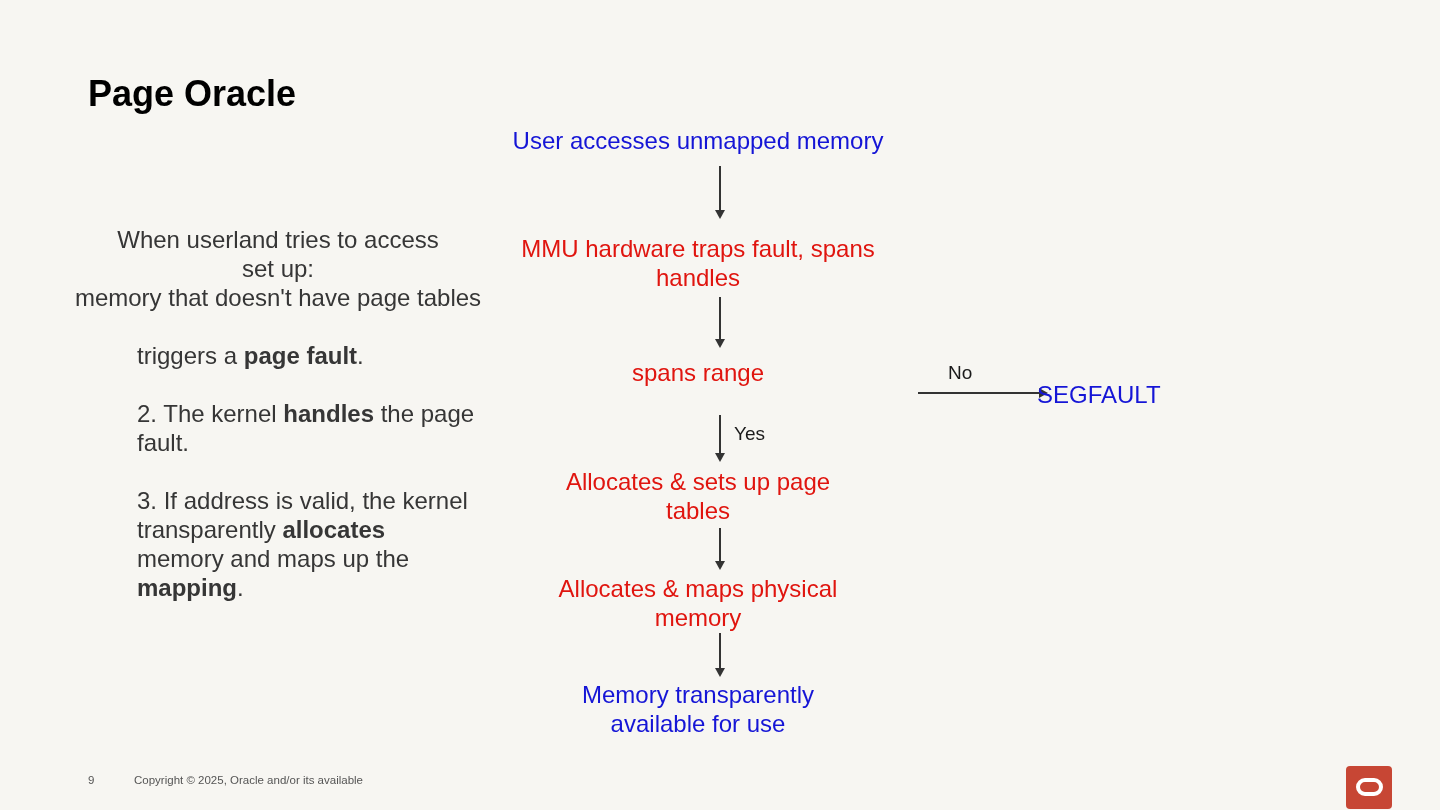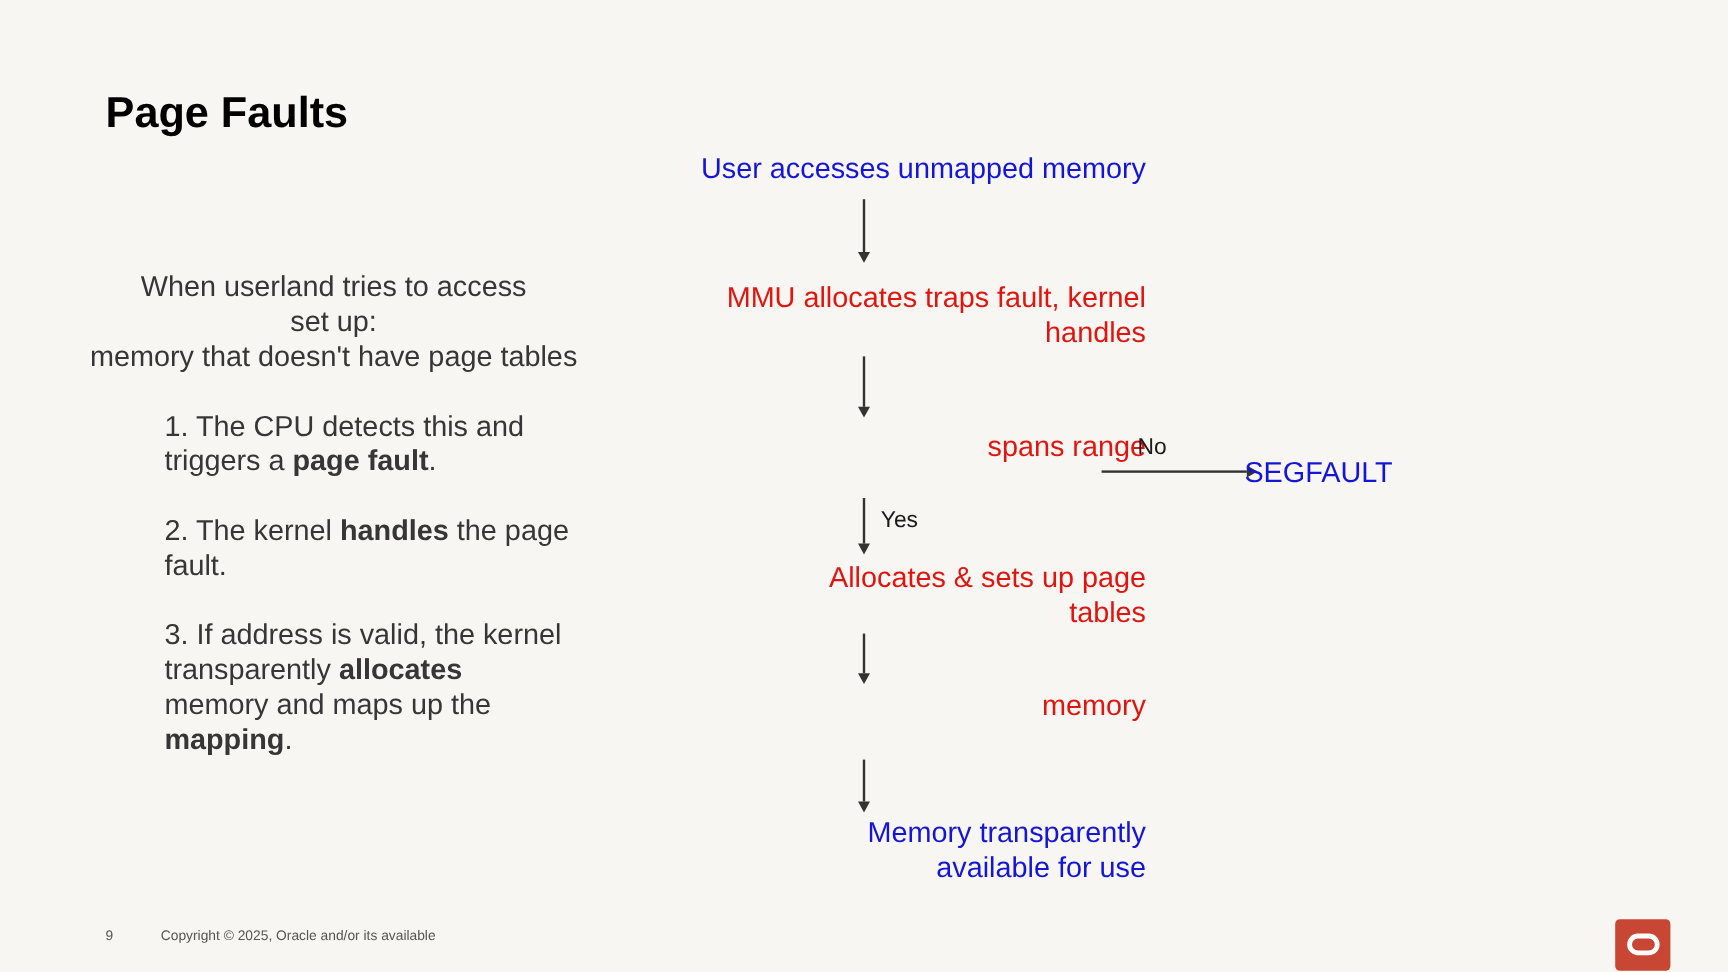--- a/index.html
+++ b/index.html
@@ -21,21 +21,21 @@
     left:68px; top:225px; width:420px;
     font-size:24px; line-height:29px;
     color:var(--body_text,#363636);
   }
   .intro { text-align:center; }
   .items { margin-left:69px; }
   .item { margin-top:29px; }
   .b { font-weight:bold; }
 
   .node {
-    left:535px; width:420px; text-align:right;
+    left:488px; width:420px; text-align:center;
     font-size:24px; line-height:29px;
   }
   [data-color="blue"] { color:var(--node_blue,#1515d6); }
   [data-color="red"]  { color:var(--node_red,#e0150f); }
 
   .varrow { width:2px; background:var(--arrow,#333); left:719px; }
   .varrow::after {
     content:""; position:absolute; left:-4px; bottom:-9px;
     border:5px solid transparent; border-bottom:none;
     border-top:9px solid var(--arrow,#333);
@@ -61,31 +61,30 @@
     display:flex; align-items:center; justify-content:center;
   }
   .logo-ring {
     width:19px; height:10px; margin-top:-2px;
     border:4px solid var(--logo_ring,#fff); border-radius:12px;
   }
 </style>
 </head>
 <body>
 
-<div class="abs title nowrap">Page Faults</div>
+<div class="abs title nowrap">Page Oracle</div>
 
 <div class="abs leftpanel">
   <div class="intro">
     <div class="nowrap">When userland tries to access</div>
     <div class="nowrap">set up:</div>
     <div class="nowrap">memory that doesn't have page tables</div>
   </div>
   <div class="items">
     <div class="item">
-      <div class="nowrap"><span>1. The CPU detects this and</span></div>
       <div class="nowrap"><span>triggers a </span><span class="b">page fault</span><span>.</span></div>
     </div>
     <div class="item">
       <div class="nowrap"><span>2. The kernel </span><span class="b">handles</span><span> the page</span></div>
       <div class="nowrap"><span>fault.</span></div>
     </div>
     <div class="item">
       <div class="nowrap"><span>3. If address is valid, the kernel</span></div>
       <div class="nowrap"><span>transparently </span><span class="b">allocates</span></div>
       <div class="nowrap"><span>memory and maps up the</span></div>
@@ -94,21 +93,21 @@
   </div>
 </div>
 
 <div class="abs node" style="top:126px;" data-color="blue">
   <div class="nowrap">User accesses unmapped memory</div>
 </div>
 
 <div class="abs varrow" style="top:166px; height:44px;"></div>
 
 <div class="abs node" style="top:234px;" data-color="red">
-  <div class="nowrap">MMU allocates traps fault, kernel</div>
+  <div class="nowrap">MMU hardware traps fault, spans</div>
   <div class="nowrap">handles</div>
 </div>
 
 <div class="abs varrow" style="top:297px; height:42px;"></div>
 
 <div class="abs node" style="top:358px;" data-color="red">
   <div class="nowrap">spans range</div>
 </div>
 
 <div class="abs blabel" style="left:948px; top:361px; width:60px; ">No</div>
@@ -119,20 +118,21 @@
 <div class="abs blabel nowrap" style="left:734px; top:422px;">Yes</div>
 
 <div class="abs node" style="top:467px;" data-color="red">
   <div class="nowrap">Allocates &amp; sets up page</div>
   <div class="nowrap">tables</div>
 </div>
 
 <div class="abs varrow" style="top:528px; height:33px;"></div>
 
 <div class="abs node" style="top:574px;" data-color="red">
+  <div class="nowrap">Allocates &amp; maps physical</div>
   <div class="nowrap">memory</div>
 </div>
 
 <div class="abs varrow" style="top:633px; height:35px;"></div>
 
 <div class="abs node" style="top:680px;" data-color="blue">
   <div class="nowrap">Memory transparently</div>
   <div class="nowrap">available for use</div>
 </div>
 

